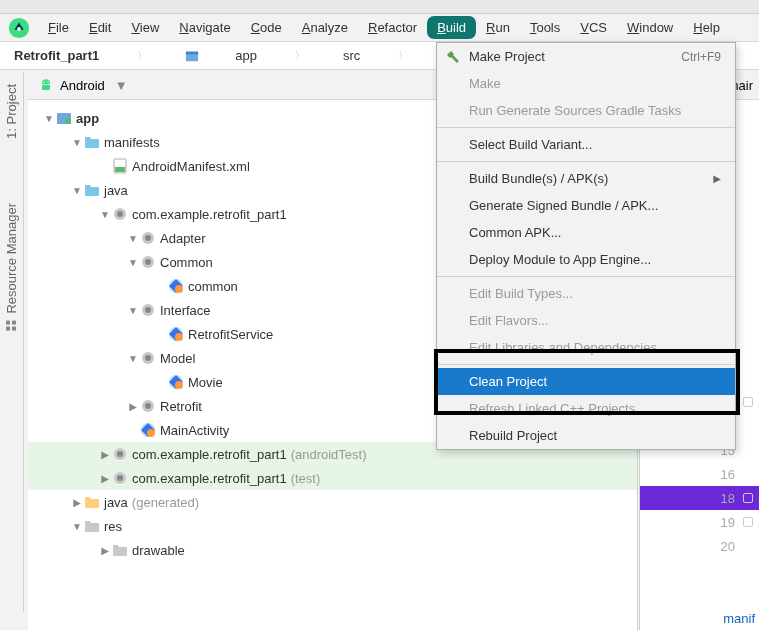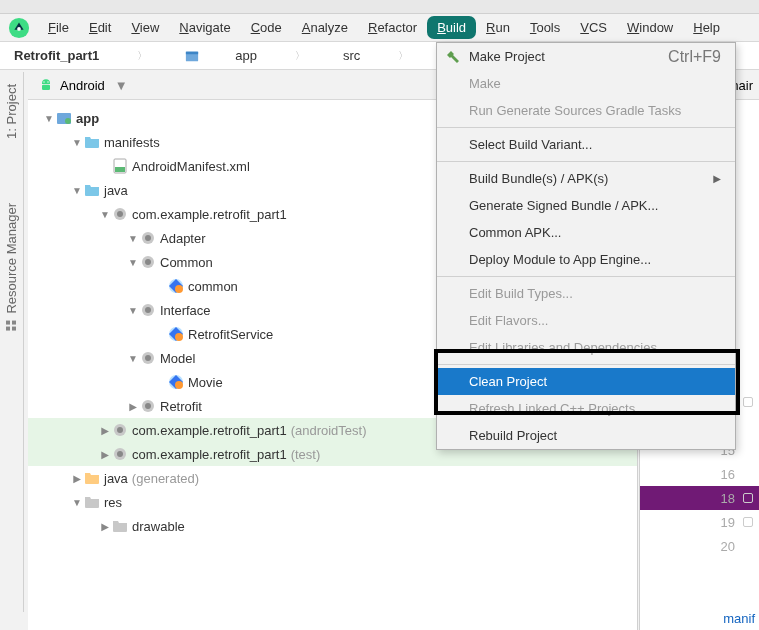--- a/index.html
+++ b/index.html
@@ -38,33 +38,33 @@
 .tree-icon { width: 16px; height: 16px; margin-right: 4px; flex-shrink: 0; }
 .tree-label { color: #333; }
 .suffix { color: #999; margin-left: 4px; }
 .bold { font-weight: bold; }
 
 
 .editor-peek { position: absolute; right: 0; top: 72px; width: 120px; height: 558px; background: #fff; border-left: 1px solid #d0d0d0; }
 .editor-tab { height: 28px; border-bottom: 1px solid #d8d8d8; background: #f2f2f2; display: flex; align-items: center; padding: 0 6px; justify-content: flex-end; }
 .editor-gutter-row { display: flex; align-items: center; height: 24px; justify-content: flex-end; padding-right: 24px; color: #aaa; font-size: 12px; position: relative; }
 .fold-mark { position: absolute; right: 6px; width: 10px; height: 10px; border: 1px solid #ccc; border-radius: 2px; }
-.editor-gutter-row.hl { background: #701a75; }
+.editor-gutter-row.hl { background: #6d28d9; }
 .editor-body { font-family: Consolas, monospace; font-size: 13px; }
 .code-line { padding-left: 26px; color: #333; }
 .k-blue { color: #1565c0; }
 .k-teal { color: #00838f; }
 
 
 .dropdown { position: absolute; top: 42px; left: 436px; width: 300px; background: #f2f2f2; border: 1px solid #b0b0b0; box-shadow: 2px 3px 8px rgba(0,0,0,0.2); z-index: 20; }
 .dd-item { height: 27px; display: flex; align-items: center; padding: 0 14px 0 32px; color: #333; position: relative; }
 .dd-item.selected { background: #1979ca; color: #fff; }
 .dd-item.disabled { color: #9a9a9a; }
 .dd-sep { height: 1px; background: #d0d0d0; margin: 3px 0; }
-.dd-shortcut { margin-left: auto; color: #777; font-size: 16px; }
+.dd-shortcut { margin-left: auto; color: #777; font-size: 12px; }
 .dd-arrow { margin-left: auto; color: #666; font-size: 10px; }
 .dd-icon { position: absolute; left: 8px; width: 16px; height: 16px; }
 .highlight-box { position: absolute; border: 4px solid #000; pointer-events: none; z-index: 30; }
 
 </style>
 </head>
 <body>
 
 <div class="tab-strip"></div>
 
@@ -302,20 +302,36 @@
         <span class="tw"></span>
         <span class="tw"></span>
         <span class="tw"></span>
         <span class="tw">▶</span>
         <svg class="tree-icon" viewBox="0 0 16 16">
           <circle cx="8" cy="8" r="6" fill="#c8c8c8"></circle>
           <circle cx="8" cy="8" r="3" fill="#888"></circle>
         </svg>
         <span class="tree-label">Retrofit</span>
       </div>
+      <div class="tree-row">
+        <span class="tw"></span>
+        <span class="tw"></span>
+        <span class="tw"></span>
+        <span class="tw"></span>
+        <span class="tw"></span>
+        <span class="tw"></span>
+        <span class="tw"></span>
+        <span class="tw"></span>
+        <svg class="tree-icon" viewBox="0 0 16 16">
+          <circle cx="8" cy="8" r="7" fill="#b8e0ff"></circle>
+          <path d="M8 1 L15 8 L8 15 L1 8 Z" fill="#3574f0"></path>
+          <circle cx="11" cy="11" r="4" fill="#ff9933"></circle>
+        </svg>
+        <span class="tree-label">MainActivity</span>
+      </div>
       <div class="tree-row test-bg">
         <span class="tw"></span>
         <span class="tw"></span>
         <span class="tw"></span>
         <span class="tw"></span>
         <span class="tw"></span>
         <span class="tw">▶</span>
         <svg class="tree-icon" viewBox="0 0 16 16">
           <circle cx="8" cy="8" r="6" fill="#c8c8c8"></circle>
           <circle cx="8" cy="8" r="3" fill="#888"></circle>

